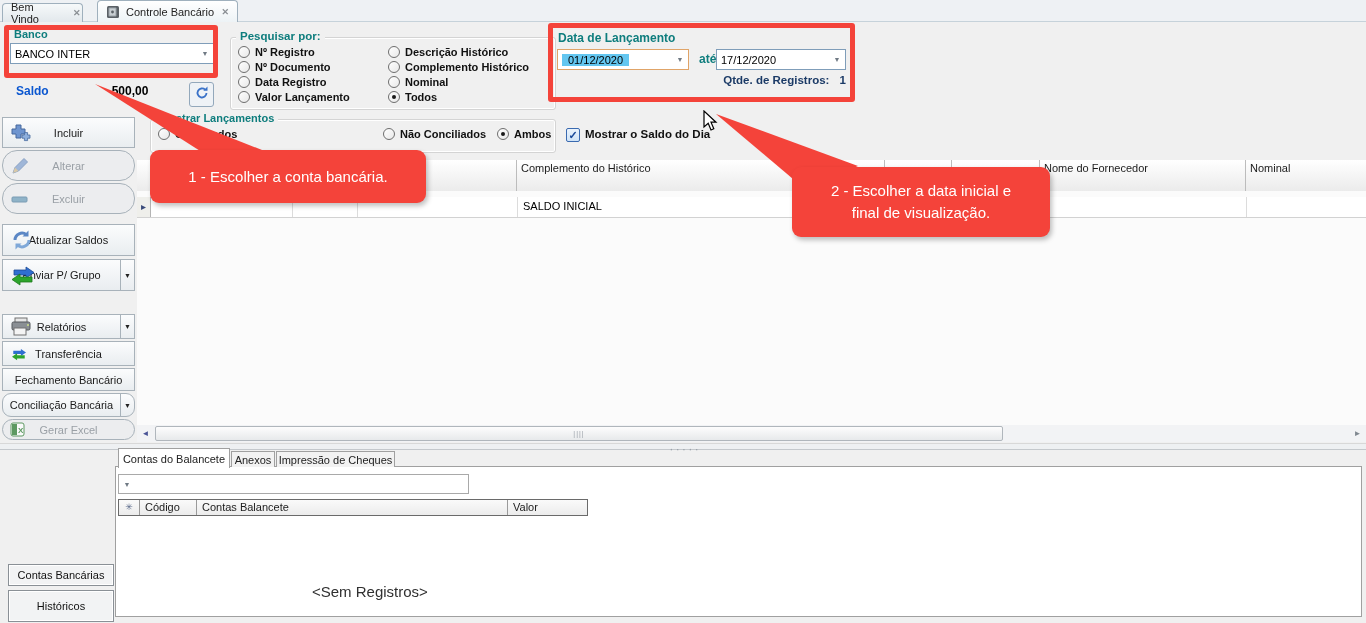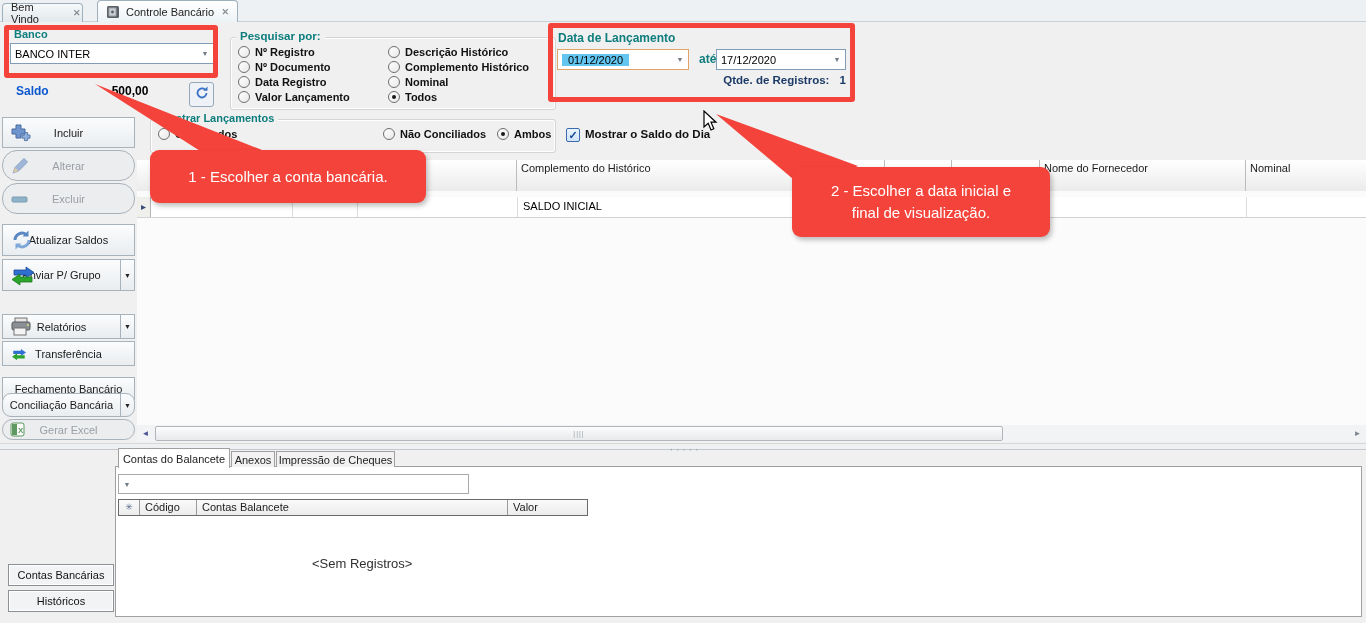--- a/index.html
+++ b/index.html
@@ -68,21 +68,21 @@
   
   .bottom-panel { position:absolute; left:115px; top:466px; width:1247px; height:151px; background:#ffffff; border:1px solid #a0a0a0; }
   .btab { position:absolute; font-size:11px; color:#222; display:flex; align-items:center; justify-content:center; border:1px solid #a0a0a0; border-bottom:none; background:#f2f2f2; }
   .btab.active { background:#ffffff; z-index:3; }
   .bfilter { position:absolute; left:118px; top:474px; width:351px; height:20px; background:#fff; border:1px solid #a9a9a9; display:flex; align-items:center; z-index:4; }
   .bfilter .ph { flex:1; padding-left:5px; font-size:11px; color:#9a9a9a; white-space:nowrap; }
   .bfilter .combo-arrow { width:16px; text-align:center; font-size:7px; color:#707a84; }
   .bgrid-header { position:absolute; left:118px; top:499px; width:470px; height:17px; border:1px solid #6a6a6a; display:flex; z-index:4; background:#f0f0f0; }
   .bg-hcell { border-right:1px solid #9a9a9a; font-size:11px; color:#1c1c1c; line-height:15px; padding-left:5px; white-space:nowrap; overflow:hidden; background:linear-gradient(#fafafa,#ececec); }
   .bg-ind { text-align:center; padding-left:0; font-size:9px; color:#5a6a8a; }
-  .sem-registros { position:absolute; left:312px; top:556px; font-size:13px; color:#303030; z-index:4; }
+  .sem-registros { position:absolute; left:312px; top:583px; font-size:15px; color:#303030; z-index:4; }
 
   
   .red-rect { position:absolute; border:5px solid #f4433a; border-radius:3px; z-index:40; pointer-events:none; }
   .callout-box { position:absolute; background:#f4433a; border-radius:9px; color:#fff; text-align:center; z-index:42; box-shadow:2px 3px 5px rgba(0,0,0,.25); }
   .callout-box .c-line { font-size:15px; line-height:22px; }
   #callout1 { left:150px; top:150px; width:276px; height:53px; display:flex; align-items:center; justify-content:center; }
   #callout2 { left:792px; top:167px; width:258px; height:70px; padding-top:13px; }
   .overlay-svg { position:absolute; left:0; top:0; z-index:41; pointer-events:none; }
   .cursor-svg { position:absolute; left:703px; top:110px; z-index:60; pointer-events:none; }
 </style>
@@ -259,21 +259,21 @@
   </div>
   <div class="side-btn" style="top:341px; height:25px;">
     <span class="btn-icon">
         <svg width="18" height="14" viewBox="0 0 26 22">
           <path d="M4 6h12V3l8 5.5-8 5.5v-3H4z" fill="#2f6fd0"></path>
           <path d="M22 13H10v-3l-8 5.5 8 5.5v-3h12z" fill="#2ca42c"></path>
         </svg>
       </span>
     <span>Transferência</span>
   </div>
-  <div class="side-btn" style="top:377px; height:23px;">
+  <div class="side-btn" style="top:368px; height:23px;">
     <span>Fechamento Bancário</span>
   </div>
   <div class="side-btn has-dd" style="top:393px; height:24px;border-radius:9px;">
     <span>Conciliação Bancária</span>
     <span class="dd-zone">
         <span>▼</span>
       </span>
   </div>
   <div class="side-btn disabled" style="top:419px; height:21px;">
     <span class="btn-icon">
@@ -346,21 +346,21 @@
     <div class="bg-hcell bg-ind" style="width:21px;">✳</div>
     <div class="bg-hcell" style="width:57px;">Código</div>
     <div class="bg-hcell" style="width:311px;">Contas Balancete</div>
     <div class="bg-hcell" style="width:79px; border-right:none;">Valor</div>
   </div>
   <div class="sem-registros">&lt;Sem Registros&gt;</div>
 
   <div class="mini-btn" style="left:8px; top:564px; width:106px; height:22px;">
       <span>Contas Bancárias</span>
     </div>
-  <div class="mini-btn" style="left:8px; top:590px; width:106px; height:22px;">
+  <div class="mini-btn" style="left:8px; top:590px; width:106px; height:32px;">
       <span>Históricos</span>
     </div>
 
   <div class="red-rect" style="left:4px; top:25px; width:214px; height:53px;"></div>
   <div class="red-rect" style="left:548px; top:23px; width:307px; height:79px;"></div>
 
   <svg class="overlay-svg" width="1366" height="623">
     <polygon points="95,84 262,150 230,170" fill="#f4433a"></polygon>
     <polygon points="716,114 858,166 806,190" fill="#f4433a"></polygon>
   </svg>

